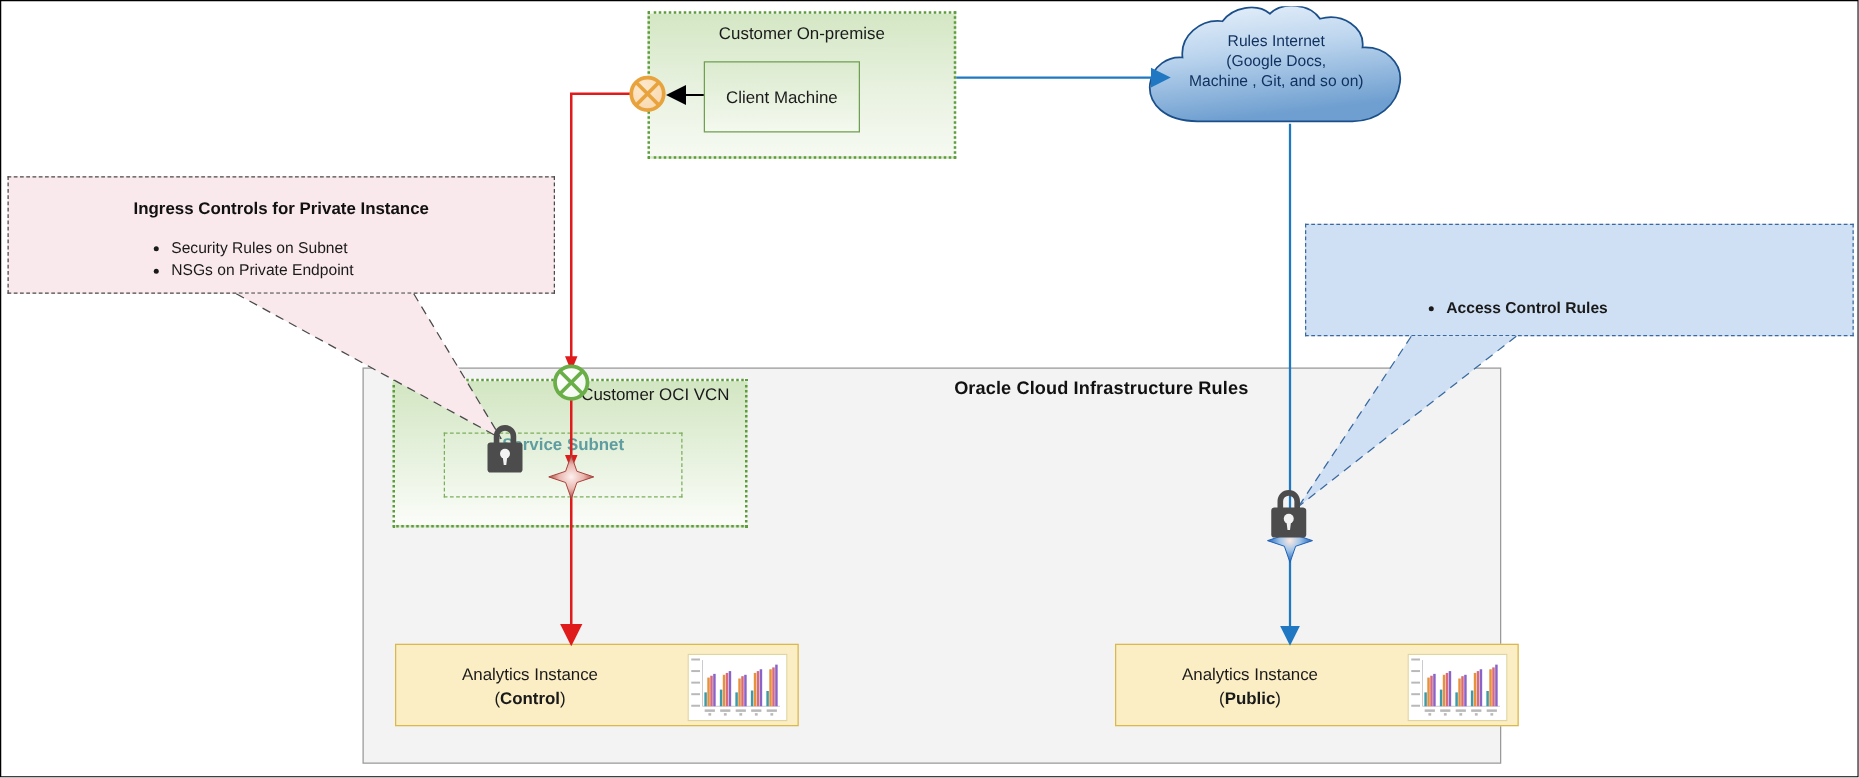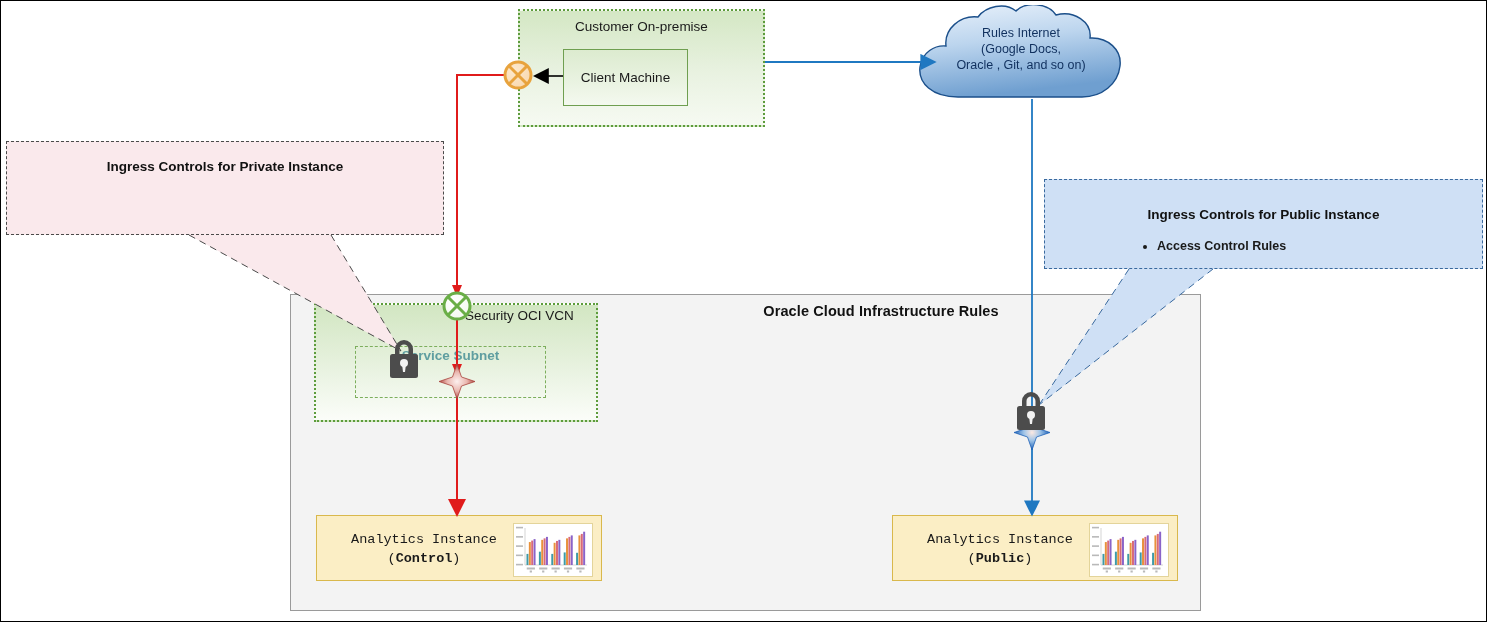--- a/index.html
+++ b/index.html
@@ -104,24 +104,23 @@
     border: 1px dashed #7cae5c;
     background: transparent;
   }
   #subnet-title {
     left: 354px; top: 347px; width: 191px; text-align: center;
     font-size: 13.5px; font-weight: bold; color: #5f9ea0;
   }
 
   
   .analytics {
-    height: 66px; width: 286px;
+    height: 66px; width: 323px;
     border: 1px solid #d9b84c;
     background: #fbeec5;
-    font-family: Liberation Mono, monospace;
   }
   #analytics-private { left: 315px; top: 514px; }
   #analytics-public  { left: 891px; top: 514px; }
   .analytics-label {
     position: absolute; left: 12px; top: 14px; width: 190px;
     text-align: center; font-size: 13.5px; color: #1a1a1a; line-height: 19px;
   }
   .analytics-label b { font-weight: bold; }
   .analytics-chart {
     position: absolute; right: 8px; top: 7px;
@@ -156,34 +155,37 @@
       </defs>
       <path d="M52,92 C26,92 12,78 14,62 C16,47 29,40 40,41
                C38,24 54,10 72,12 C80,1 99,-3 110,6
                C120,-4 142,-2 150,10 C168,5 186,17 184,33
                C202,32 216,45 214,61 C212,79 196,92 176,92 Z" fill="url(#cloudGrad)" stroke="#1b4f8a" stroke-width="1.4"></path>
     </svg>
   </div>
   <div class="abs" id="cloud-label">
     <div>Rules Internet</div>
     <div>(Google Docs,</div>
-    <div>Oracle , Git, and so on)</div>
+    <div>Machine , Git, and so on)</div>
   </div>
 
   <div class="abs" id="callout-private"></div>
   <div class="abs" id="callout-private-title">Ingress Controls for Private Instance</div>
+  <ul id="callout-private-list">
+    <li>Security Rules on Subnet</li>
+    <li>NSGs on Private Endpoint</li>
+  </ul>
 
   <div class="abs" id="callout-public"></div>
-  <div class="abs" id="callout-public-title">Ingress Controls for Public Instance</div>
   <ul id="callout-public-list">
     <li>Access Control Rules</li>
   </ul>
 
   <div class="abs" id="vcn-box"></div>
-  <div class="abs" id="vcn-title">Security OCI VCN</div>
+  <div class="abs" id="vcn-title">Customer OCI VCN</div>
   <div class="abs" id="subnet-box"></div>
   <div class="abs" id="subnet-title">Service Subnet</div>
 
   <div class="abs analytics" id="analytics-private">
     <div class="analytics-label">
       <span>Analytics Instance</span><br>
       (<b>Control</b>)
     </div>
     <div class="analytics-chart">
       <svg class="mini-chart" width="76" height="50" viewBox="0 0 76 50">

